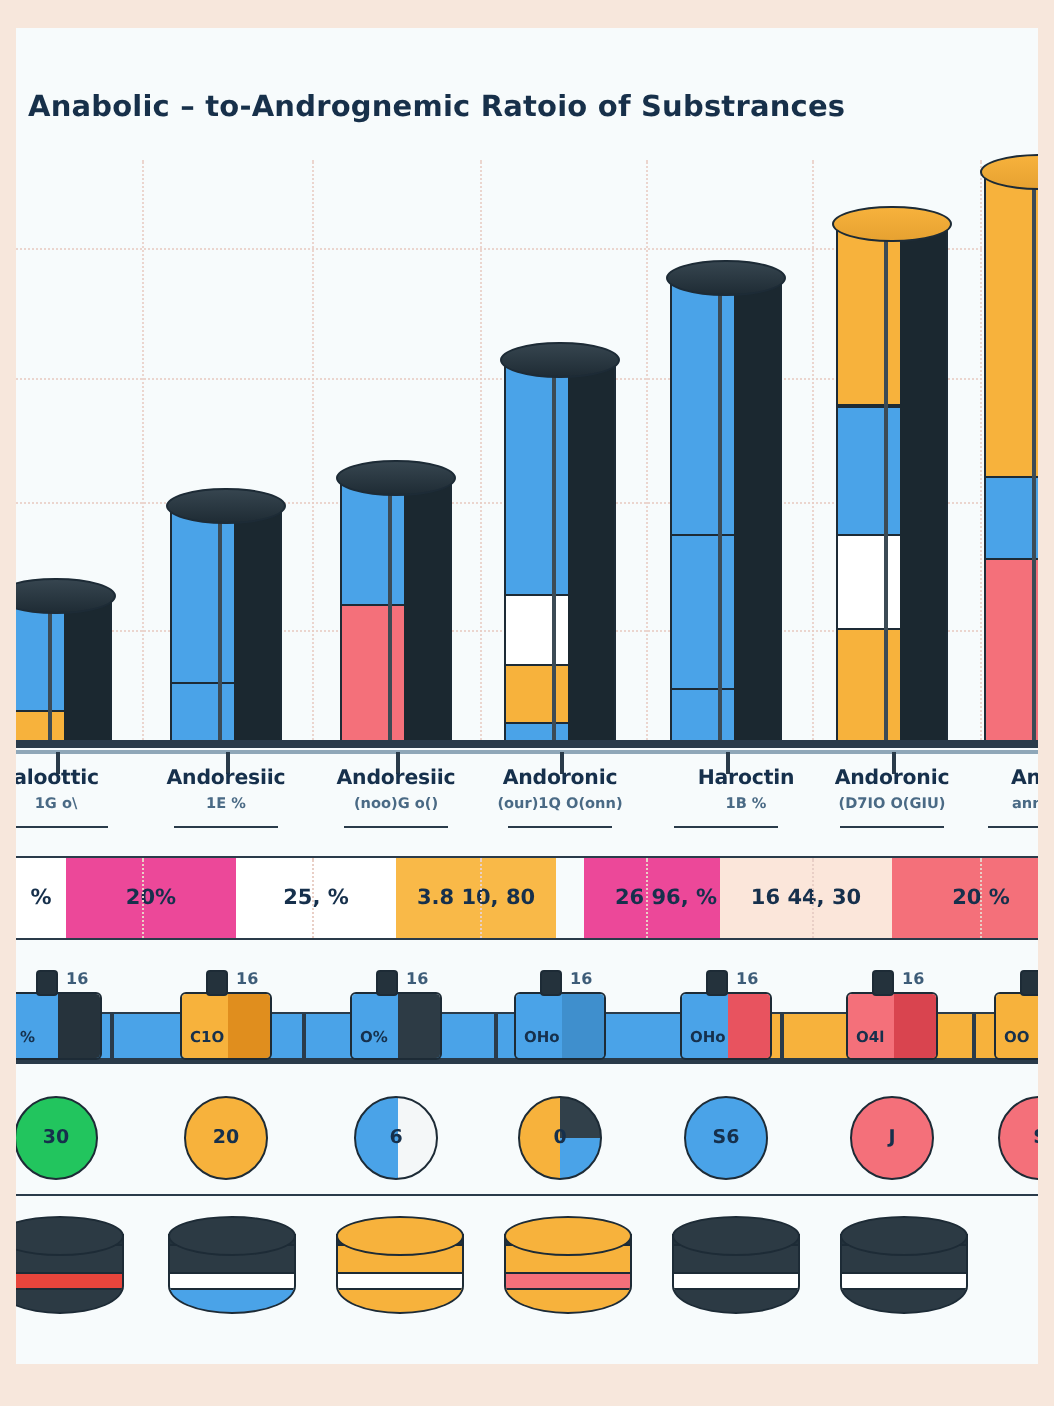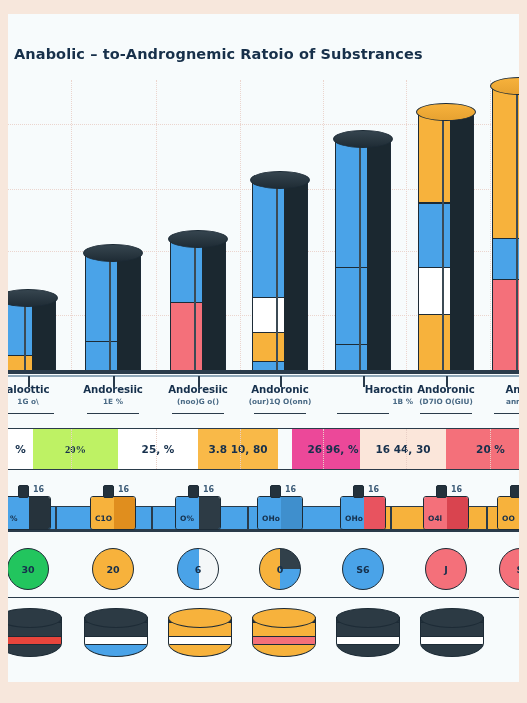--- a/index.html
+++ b/index.html
@@ -282,41 +282,41 @@
         <div class="xlab" style="left: 140px; width: 100px;">
           <span class="n">Andoresiic</span>
           <span class="s">(noo)G o()</span>
         </div>
         <div class="xunder" style="left: 164px; width: 52px;"></div>
         <div class="xlab" style="left: 222px; width: 100px;">
           <span class="n">Andoronic</span>
           <span class="s">(our)1Q O(onn)</span>
         </div>
         <div class="xunder" style="left: 246px; width: 52px;"></div>
-        <div class="xlab" style="left: 305px; width: 100px; text-align: right;">
+        <div class="xlab" style="left: 315px; width: 100px;">
           <span class="n">Haroctin</span>
           <span class="s">1B %</span>
         </div>
         <div class="xunder" style="left: 329px; width: 52px;"></div>
         <div class="xlab" style="left: 388px; width: 100px;">
           <span class="n">Andoronic</span>
           <span class="s">(D7IO O(GIU)</span>
         </div>
         <div class="xunder" style="left: 412px; width: 52px;"></div>
         <div class="xlab" style="left: 462px; width: 100px;">
           <span class="n">Anbo</span>
           <span class="s">annlou</span>
         </div>
         <div class="xunder" style="left: 486px; width: 52px;"></div>
       </div>
 
     <div class="bandrow">
       <div id="bandlayer">
           <div class="bandcell" style="left: 0px; width: 25px; background: rgb(255, 255, 255);">%</div>
-          <div class="bandcell" style="left: 25px; width: 85px; background: #bef264; font-family: Liberation Serif, serif;">20%</div>
+          <div class="bandcell" style="left: 25px; width: 85px; background: #ec4899;">20%</div>
           <div class="bandcell" style="left: 110px; width: 80px; background: rgb(255, 255, 255);">25, %</div>
           <div class="bandcell" style="left: 190px; width: 80px; background: rgb(249, 185, 72);">3.8 10, 80</div>
           <div class="bandcell" style="left: 284px; width: 82px; background: #ec4899;">26 96, %</div>
           <div class="bandcell" style="left: 352px; width: 86px; background: rgb(251, 230, 218);">16 44, 30</div>
           <div class="bandcell" style="left: 438px; width: 89px; background: rgb(244, 112, 122);">20 %</div>
           <div class="banddiv" style="left: 63px;"></div>
           <div class="banddiv" style="left: 148px;"></div>
           <div class="banddiv" style="left: 232px;"></div>
           <div class="banddiv" style="left: 315px;"></div>
           <div class="banddiv" style="left: 398px;"></div>

